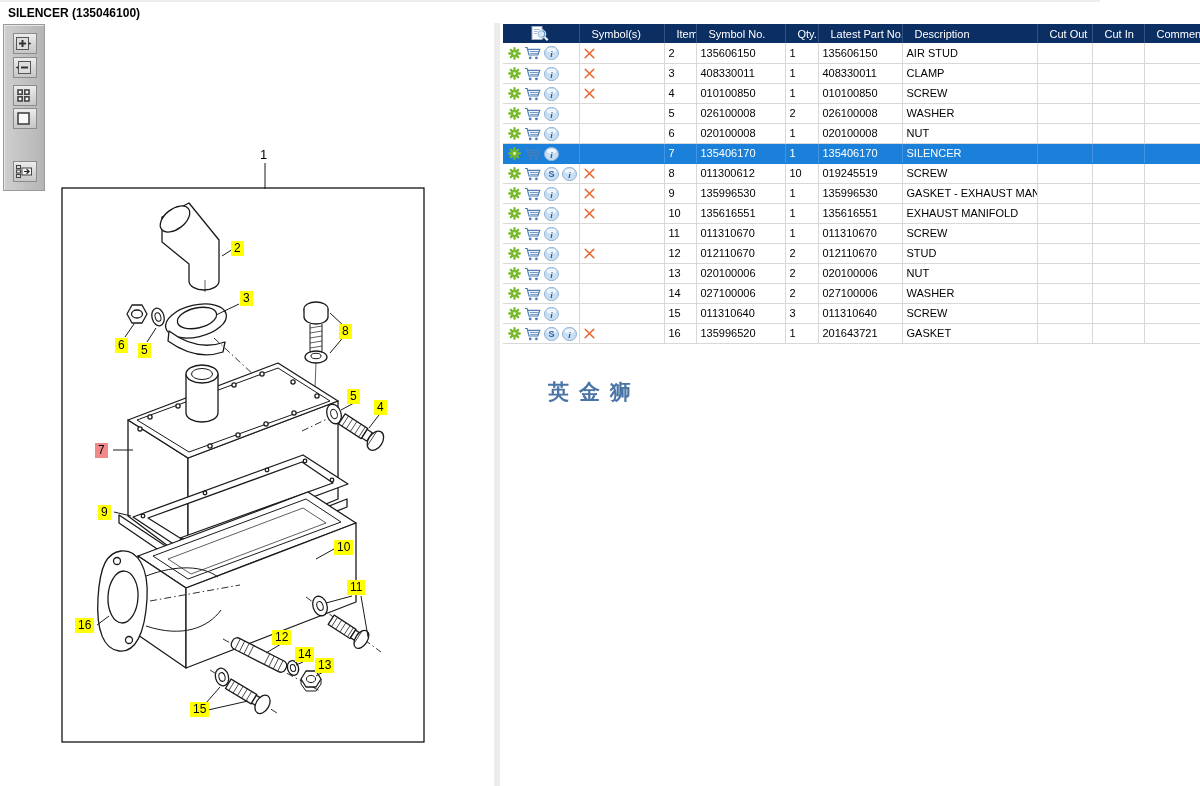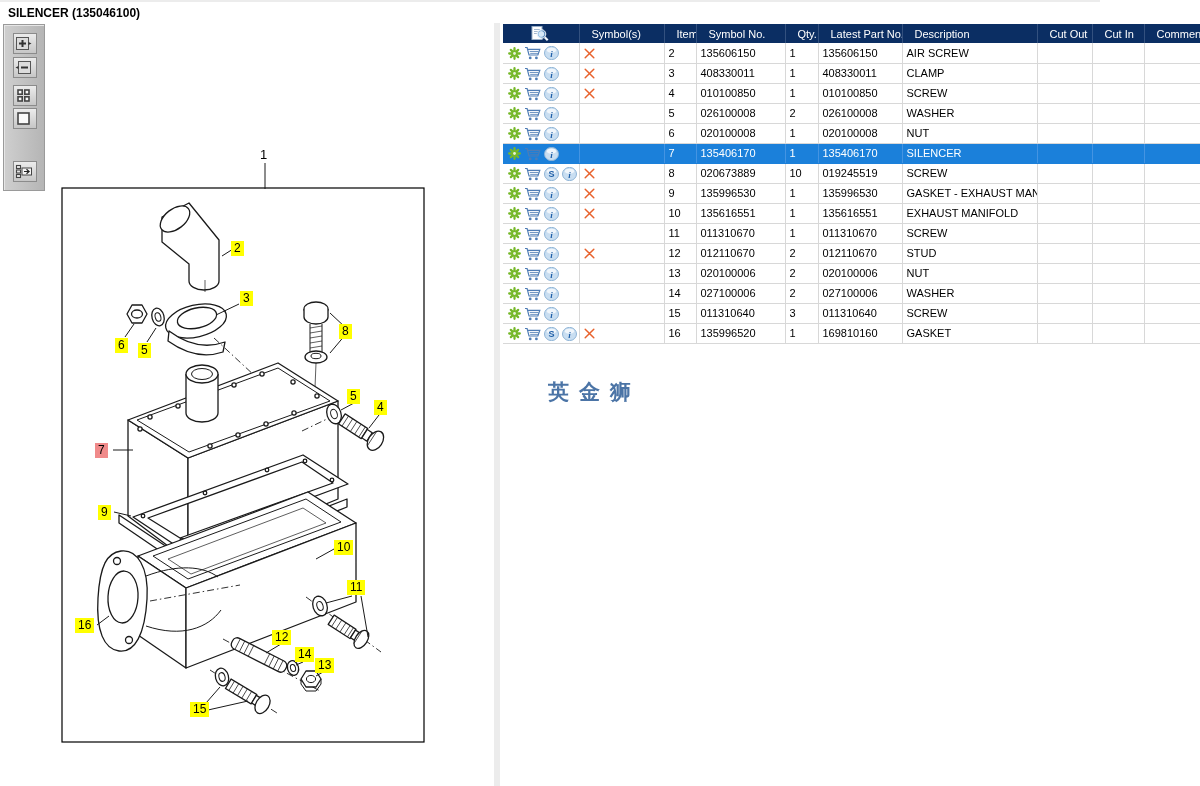--- a/index.html
+++ b/index.html
@@ -363,21 +363,21 @@
           </span></td>
         <td><span class="ic">
             <svg width="11" height="11" viewBox="0 0 11 11">
               <path d="M1.2 1.2L9.8 9.8M9.8 1.2L1.2 9.8" stroke="#e8622d" stroke-width="1.5" stroke-linecap="round" fill="none"></path>
             </svg>
           </span></td>
         <td>2</td>
         <td>135606150</td>
         <td>1</td>
         <td>135606150</td>
-        <td>AIR SCREW</td>
+        <td>AIR STUD</td>
         <td></td>
         <td></td>
         <td></td>
       </tr>
       <tr>
         <td class="actions"><span class="ic">
             <svg width="13" height="13" viewBox="0 0 16 16">
               <g stroke="#76b82a" stroke-width="2.8" stroke-linecap="round" fill="none">
                 <path d="M8 1.5v13M1.5 8h13M3.5 3.5l9 9M12.5 3.5l-9 9"></path>
               </g>
@@ -588,21 +588,21 @@
               <ellipse cx="7.5" cy="4.2" rx="4.6" ry="2.4" fill="#fff" opacity="0.7"></ellipse>
               <text x="7.5" y="10.6" text-anchor="middle" font-size="9" font-weight="bold" font-style="italic" fill="#1f5fa8" font-family="Liberation Serif,serif">i</text>
             </svg>
           </span></td>
         <td><span class="ic">
             <svg width="11" height="11" viewBox="0 0 11 11">
               <path d="M1.2 1.2L9.8 9.8M9.8 1.2L1.2 9.8" stroke="#e8622d" stroke-width="1.5" stroke-linecap="round" fill="none"></path>
             </svg>
           </span></td>
         <td>8</td>
-        <td>020673889</td>
+        <td>011300612</td>
         <td>10</td>
         <td>019245519</td>
         <td>SCREW</td>
         <td></td>
         <td></td>
         <td></td>
       </tr>
       <tr>
         <td class="actions"><span class="ic">
             <svg width="13" height="13" viewBox="0 0 16 16">
@@ -892,21 +892,21 @@
             </svg>
           </span></td>
         <td><span class="ic">
             <svg width="11" height="11" viewBox="0 0 11 11">
               <path d="M1.2 1.2L9.8 9.8M9.8 1.2L1.2 9.8" stroke="#e8622d" stroke-width="1.5" stroke-linecap="round" fill="none"></path>
             </svg>
           </span></td>
         <td>16</td>
         <td>135996520</td>
         <td>1</td>
-        <td>169810160</td>
+        <td>201643721</td>
         <td>GASKET</td>
         <td></td>
         <td></td>
         <td></td>
       </tr>
     </tbody>
 </table>
 
 <div class="brand">英金狮</div>
 

